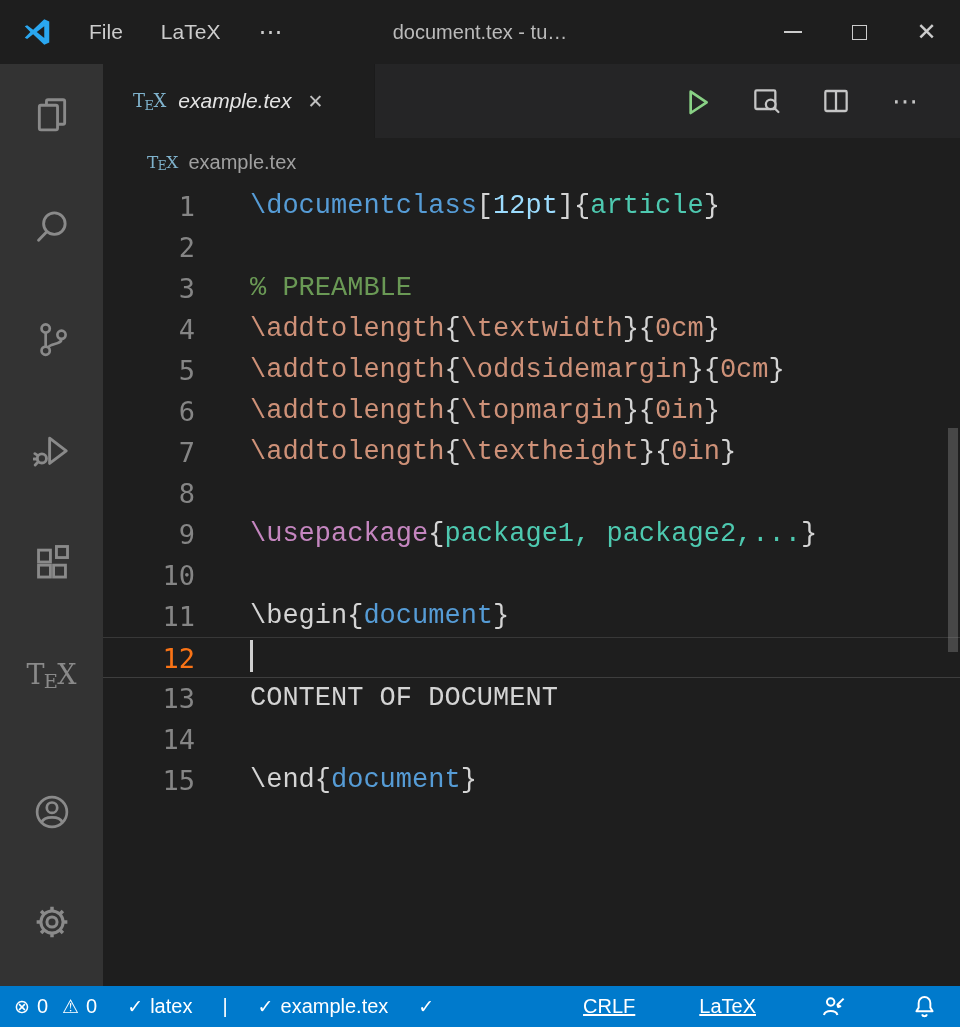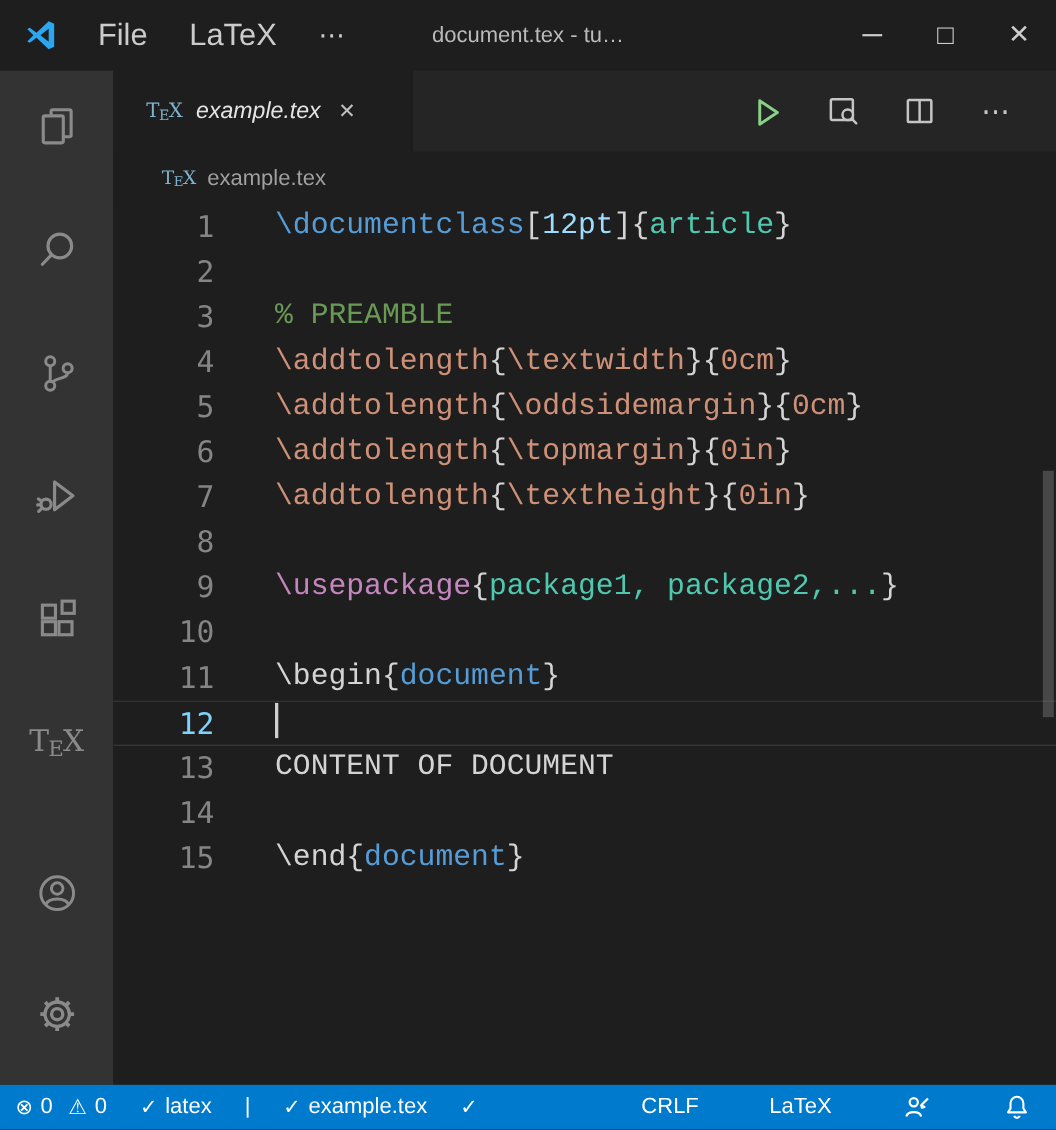--- a/index.html
+++ b/index.html
@@ -12,21 +12,21 @@
     -webkit-font-smoothing:antialiased;
   }
 
   
   .titlebar {
     height:64px; background:#1e1e1e;
     display:flex; align-items:center; position:relative;
   }
   .vscode-logo { margin:0 18px 0 22px; display:flex; align-items:center; }
   .menu-item {
-    padding:0 19px; font-size:28px; color:#cccccc; height:64px;
+    padding:0 19px; font-size:21px; color:#cccccc; height:64px;
     display:flex; align-items:center; cursor:default;
   }
   .menu-item.overflow { font-size:24px; letter-spacing:2px; }
   .window-title {
     position:absolute; left:0; right:0; text-align:center;
     font-size:20px; color:#bbbbbb; pointer-events:none;
   }
   .win-controls { margin-left:auto; display:flex; height:64px; position:relative; z-index:2; }
   .win-btn { width:67px; height:64px; display:flex; align-items:center; justify-content:center; }
   .min-glyph { display:block; width:18px; height:2px; background:#cccccc; }
@@ -79,42 +79,42 @@
   .breadcrumb .tex-icon { font-size:17px; color:#7fb2cc; margin-right:10px; }
 
   
   .code-pane {
     flex:1; font-family:"DejaVu Sans Mono", monospace; font-size:27px;
     position:relative; overflow:hidden; white-space:pre;
   }
   .code-row { display:flex; height:41px; line-height:41px; }
   .code-row.current { border-top:1px solid #383838; border-bottom:1px solid #3e3e3e; }
   .line-num { width:92px; text-align:right; color:#858585; flex:0 0 92px; }
-  .code-row.current .line-num { color:#7dd3fc; }
+  .code-row.current .line-num { color:#f97316; }
   .line-content { padding-left:55px; color:#d4d4d4;font-family:Liberation Mono, monospace; }
   .cursor {
     display:inline-block; width:3px; height:32px; background:#cfcfcf;
     vertical-align:middle; margin-right:-3px; position:relative; top:-2px;
   }
   .scrollbar {
     position:absolute; right:2px; top:364px; width:10px; height:224px;
     background:rgba(150,150,150,0.35);
   }
 
   
   .statusbar {
     height:41px; background:#007acc; color:#ffffff;
     display:flex; align-items:center; font-size:20px;
     padding:0 22px 0 14px;
   }
   .sb-item { display:flex; align-items:center; margin-right:30px; white-space:nowrap; }
   .sb-item .glyph { margin-right:7px; font-size:19px; }
   .sb-gap { margin-right:14px; }
   .sb-right { margin-left:auto; display:flex; align-items:center; }
-  .sb-right .sb-item { margin-right:0; margin-left:64px; }
+  .sb-right .sb-item { margin-right:0; margin-left:64px;text-decoration:underline; }
   .sb-item svg { stroke:#ffffff; }
 </style>
 </head>
 <body>
 
 <div class="titlebar">
   <div class="vscode-logo">
     <svg width="30" height="30" viewBox="0 0 24 24">
       <path fill="#2aa7f0" d="M17.8 1.8 L8.9 10.2 4.1 6.5 2.2 7.4 6.7 12 2.2 16.6 4.1 17.5 8.9 13.8 17.8 22.2 21.8 20.4 V3.6 Z"></path>
       <path fill="#1e1e1e" d="M17.8 7.3 V16.7 L11.8 12 Z"></path>

